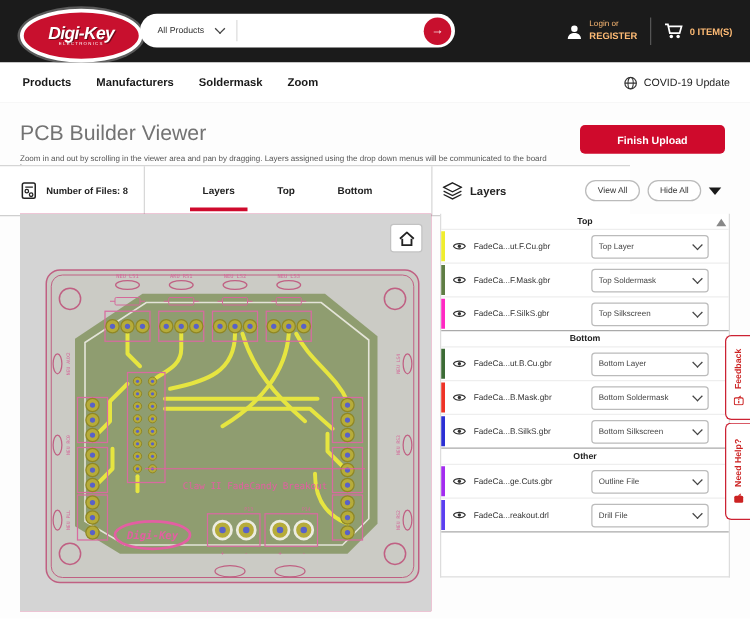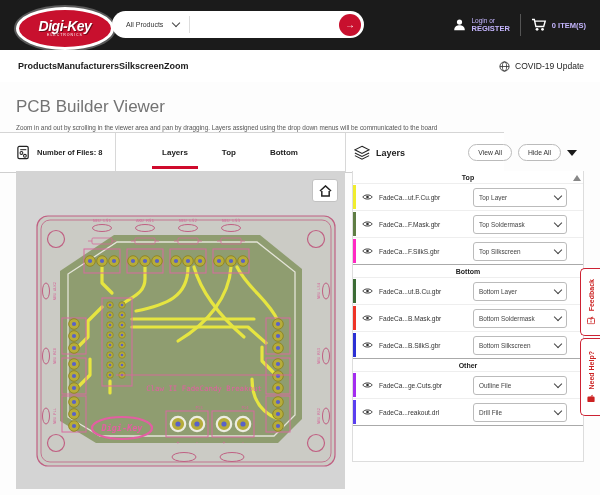--- a/index.html
+++ b/index.html
@@ -6,28 +6,28 @@
   body{width:600px;height:495px;overflow:hidden;font-family:"Liberation Sans",sans-serif;background:#fff;position:relative;}
   .topbar{position:absolute;left:0;top:0;width:600px;height:50px;background:#1b1b1b;}
   .logo{position:absolute;left:16px;top:7px;width:92px;height:37px;background:#c8102e;border:3px solid #fff;border-radius:50%;box-shadow:0 0 0 2px #5a5a5a;display:flex;flex-direction:column;align-items:center;justify-content:center;cursor:pointer;}
   .logo .lg-main{color:#fff;font-weight:bold;font-style:italic;font-size:14px;letter-spacing:-0.5px;text-shadow:1px 1px 0 #6d0a1a;line-height:1;}
   .logo .lg-sub{color:#fff;font-size:3.5px;letter-spacing:1px;line-height:1;margin-top:1px;}
   .searchbar{position:absolute;left:112px;top:11px;width:252px;height:27px;background:#fff;border-radius:15px;display:flex;align-items:center;}
   .search-cat{display:flex;align-items:center;gap:10px;padding:0 10px 0 14px;font-size:7px;color:#333;border-right:1px solid #ddd;height:17px;cursor:pointer;}
   .chev{width:5px;height:5px;border-right:1.5px solid #444;border-bottom:1.5px solid #444;transform:rotate(45deg);display:inline-block;margin-top:-3px;}
   .search-input{flex:1;border:none;outline:none;font-size:7px;padding:0 6px;height:20px;background:transparent;}
   .search-go{width:22px;height:22px;border-radius:50%;background:#c8102e;border:none;color:#fff;font-size:10px;line-height:22px;text-align:center;margin-right:3px;cursor:pointer;padding:0;}
-  .acct{position:absolute;right:14px;top:0;height:50px;display:flex;align-items:center;gap:10px;color:#c4b5fd;}
+  .acct{position:absolute;right:14px;top:0;height:50px;display:flex;align-items:center;gap:10px;color:#fdba74;}
   .acct .pipe{width:1px;height:22px;background:#555;}
   .login{display:flex;align-items:center;gap:5px;cursor:pointer;}
   .login-txt{font-size:6.5px;line-height:1.2;}
   .login-txt b{font-size:7.5px;}
   .cart{display:flex;align-items:center;gap:5px;cursor:pointer;font-size:7.5px;font-weight:bold;text-align:right;}
   .mainnav{position:absolute;left:0;top:50px;width:600px;height:32px;background:#fff;border-bottom:1px solid #e2e2e2;display:flex;align-items:center;}
-  .nav-items{display:flex;padding-left:18px;}
+  .nav-items{display:flex;gap:20px;padding-left:18px;}
   .nav-item{font-size:9px;font-weight:bold;color:#1a1a1a;cursor:pointer;}
   .covid{position:absolute;right:16px;display:flex;align-items:center;gap:5px;font-size:8.5px;color:#222;cursor:pointer;}
   .content{position:absolute;left:0;top:82px;width:600px;height:413px;background:#fdfdfd;}
   .page-title{position:absolute;left:16px;top:4px;font-size:17px;font-weight:normal;color:#737373;}
   .page-sub{position:absolute;left:16px;top:36px;width:430px;font-size:6.4px;color:#555;}
   .finish-btn{position:absolute;right:20px;top:18px;width:116px;height:23px;background:#cf0a2c;color:#fff;border:none;border-radius:4px;font-size:8.5px;font-weight:bold;font-family:"Liberation Sans",sans-serif;cursor:pointer;}
   .toolbar{position:absolute;left:0;top:50px;width:504px;height:39px;border-top:1px solid #d5d5d5;border-bottom:1px solid #cfcfcf;background:#fff;}
   .files{position:absolute;left:16px;top:0;height:39px;display:flex;align-items:center;gap:6px;font-size:7.5px;font-weight:bold;color:#222;}
   .tb-vline{position:absolute;top:0;width:1px;height:39px;background:#d8d8d8;}
   .tabs{position:absolute;left:130px;top:0;width:200px;height:39px;display:flex;align-items:center;gap:26px;justify-content:center;}
@@ -96,36 +96,37 @@
         </svg>
       <span>0 ITEM(S)</span>
     </div>
   </div>
 </header>
 
 <nav class="mainnav">
   <div class="nav-items">
     <span class="nav-item">Products</span>
     <span class="nav-item">Manufacturers</span>
-    <span class="nav-item">Silkscreen</span>
+    <span class="nav-item">Soldermask</span>
     <span class="nav-item">Zoom</span>
   </div>
   <span class="covid">
     <svg width="11" height="11" viewBox="0 0 12 12">
         <circle cx="6" cy="6" r="5" fill="none" stroke="#333" stroke-width="1"></circle>
         <ellipse cx="6" cy="6" rx="2.3" ry="5" fill="none" stroke="#333" stroke-width="0.9"></ellipse>
         <line x1="1" y1="6" x2="11" y2="6" stroke="#333" stroke-width="0.9"></line>
       </svg>
     <span>COVID-19 Update</span>
   </span>
 </nav>
 
 <main class="content">
   <h1 class="page-title">PCB Builder Viewer</h1>
   <p class="page-sub">Zoom in and out by scrolling in the viewer area and pan by dragging. Layers assigned using the drop down menus will be communicated to the board house.</p>
+  <button class="finish-btn">Finish Upload</button>
 
   <div class="toolbar">
     <div class="files">
       <svg width="15" height="15" viewBox="0 0 16 16">
           <rect x="2" y="1.5" width="11" height="13" rx="1.5" fill="none" stroke="#222" stroke-width="1.3"></rect>
           <line x1="4.5" y1="5" x2="11" y2="5" stroke="#222" stroke-width="1.1"></line>
           <circle cx="5.8" cy="8.5" r="1.5" fill="none" stroke="#222" stroke-width="1.1"></circle>
           <circle cx="9.5" cy="11.5" r="1.5" fill="none" stroke="#222" stroke-width="1.1"></circle>
         </svg>
       <span>Number of Files: 8</span>

